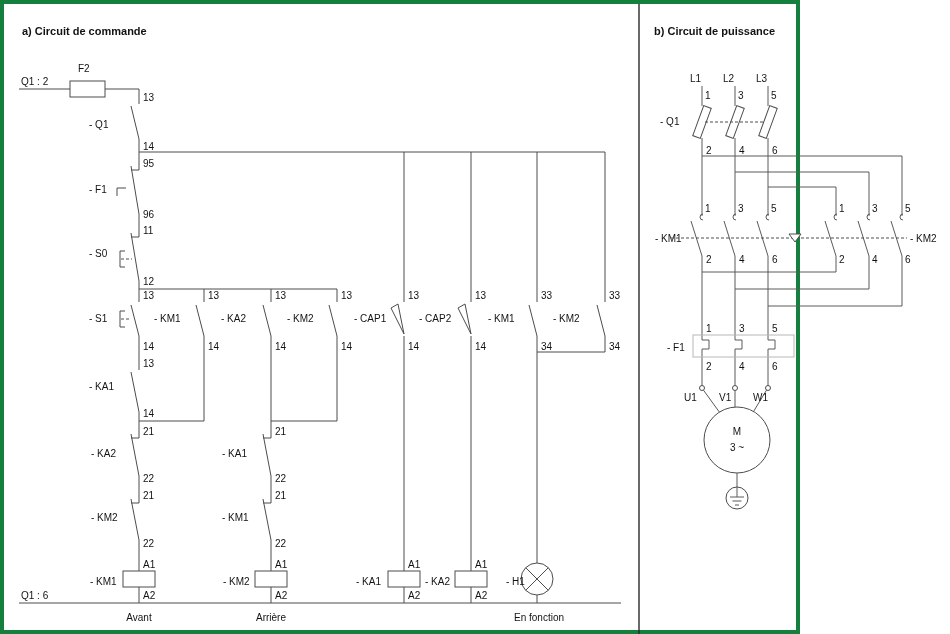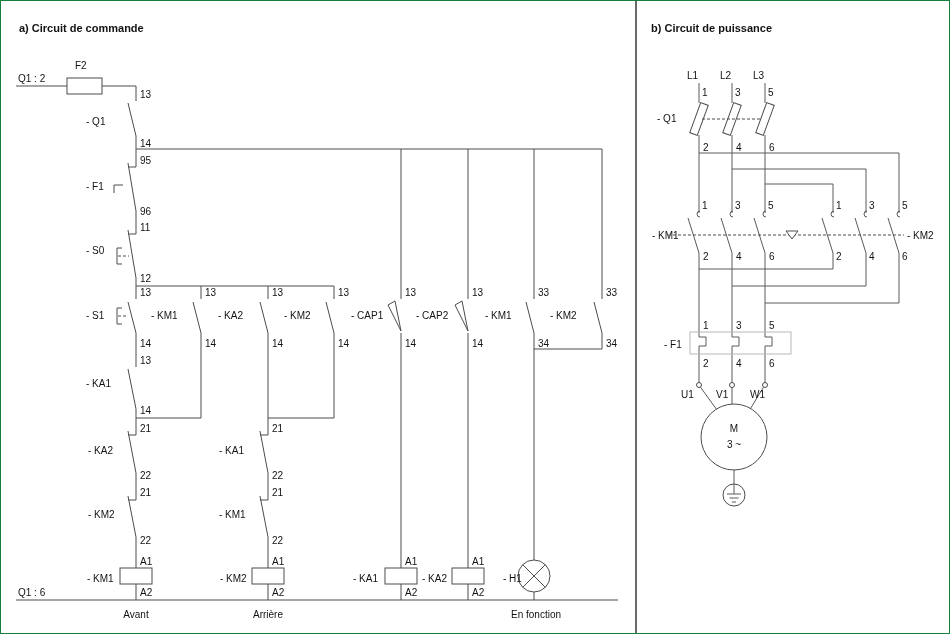--- a/index.html
+++ b/index.html
@@ -1,18 +1,18 @@
 <!DOCTYPE html>
 <html><head>
 <meta charset="utf-8">
 <style>
   html,body{margin:0;padding:0;background:#fff;}
   .frame{
-    width:950px;height:634px;box-sizing:border-box;
-    border:1px solid #15803d;background:#fff;position:relative;
+    width:800px;height:634px;box-sizing:border-box;
+    border:4px solid #15803d;background:#fff;position:relative;
     font-family:"Liberation Sans", sans-serif;
   }
   svg{display:block;}
   svg text{
     font-family:"Liberation Sans", sans-serif;
     font-size:10px; fill:#121212;
   }
   svg text.ttl{font-size:11px;font-weight:bold;}
   .wire{stroke:#4c4c4c;stroke-width:1;fill:none;}
   .wire2{stroke:#5a5a5a;stroke-width:1;fill:none;}

